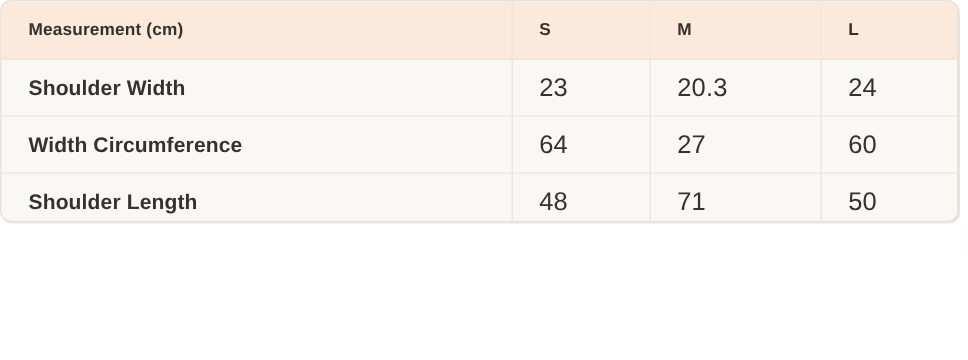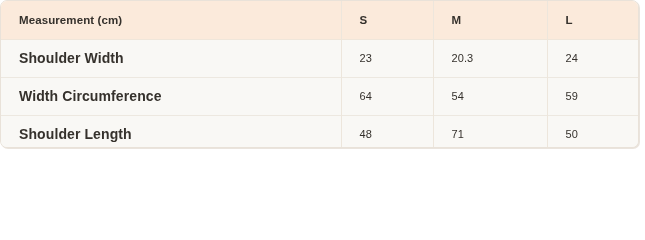--- a/index.html
+++ b/index.html
@@ -69,21 +69,21 @@
   }
 
   tbody tr {
     height: 37px;
     background: #F9F8F5;
   }
   tbody tr + tr td {
     border-top: 1px solid #EDE8E0;
   }
   tbody td {
-    font-size: 11px;
+    font-size: 17px;
     font-weight: normal;
     height: 37px;
     line-height: 37px;
   }
   tbody td.row-label {
     font-weight: bold;
     font-size: 14px;
   }
 </style>
 </head>
@@ -108,22 +108,22 @@
     <tbody>
       <tr>
         <td class="row-label">Shoulder Width</td>
         <td class="col-div">23</td>
         <td class="col-div">20.3</td>
         <td class="col-div">24</td>
       </tr>
       <tr>
         <td class="row-label">Width Circumference</td>
         <td class="col-div">64</td>
-        <td class="col-div">54</td>
-        <td class="col-div">59</td>
+        <td class="col-div">27</td>
+        <td class="col-div">60</td>
       </tr>
       <tr>
         <td class="row-label">Shoulder Length</td>
         <td class="col-div">48</td>
         <td class="col-div">71</td>
         <td class="col-div">50</td>
       </tr>
     </tbody>
   </table>
 </div>

